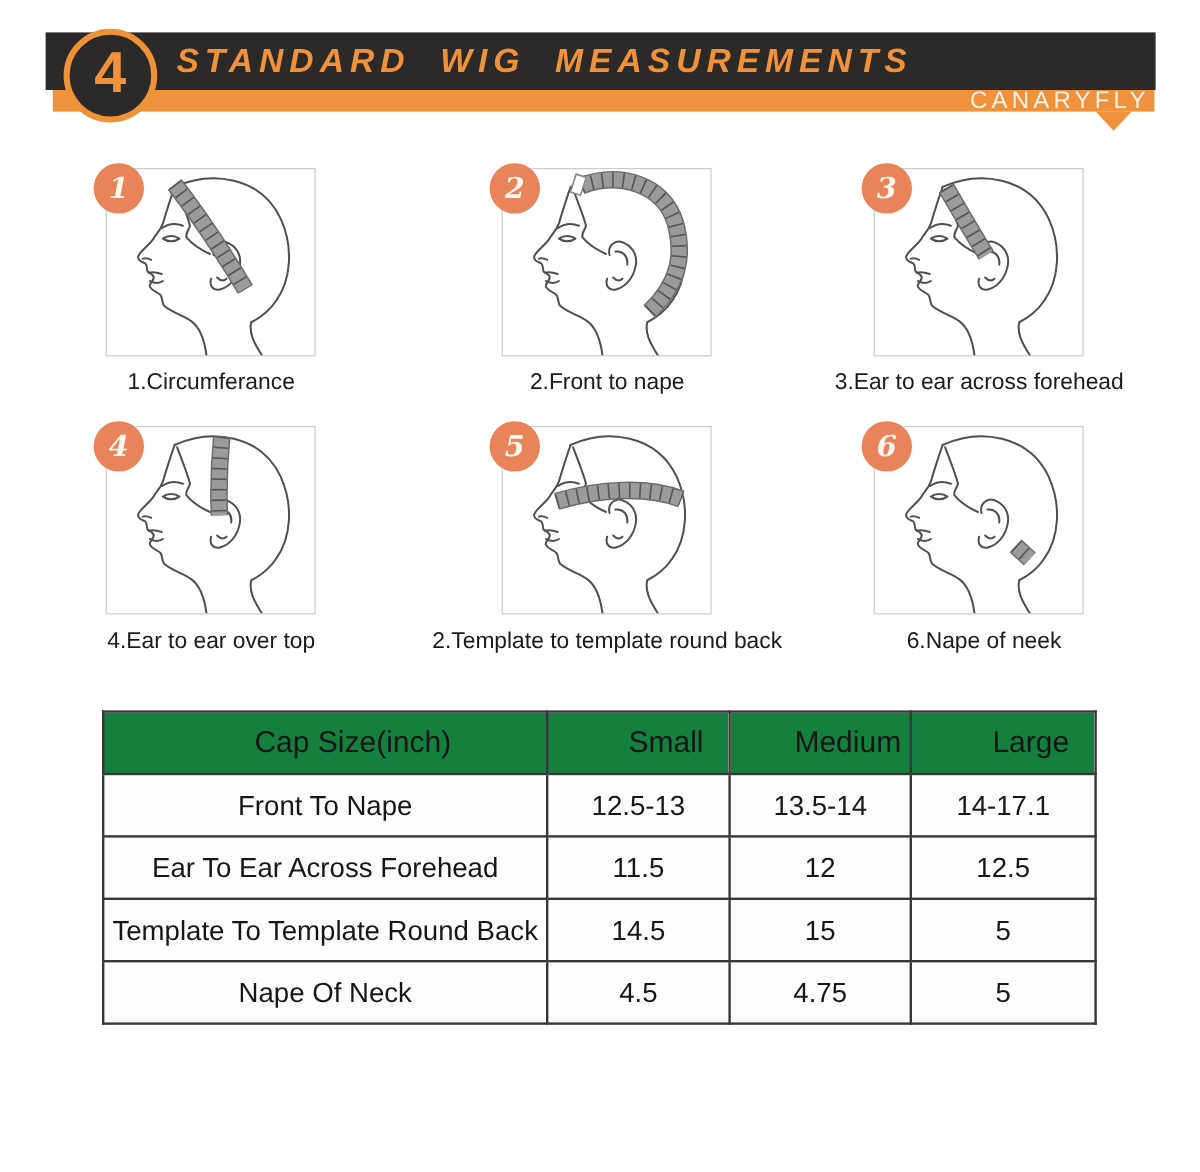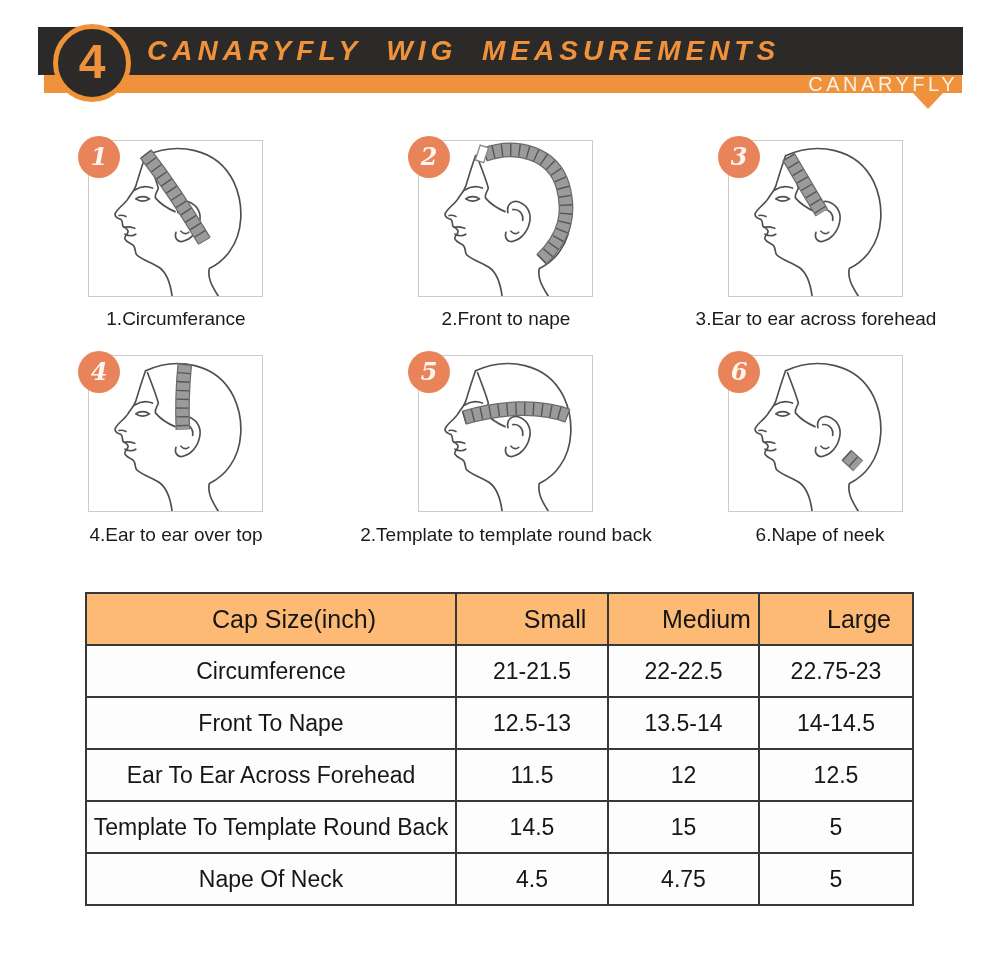--- a/index.html
+++ b/index.html
@@ -31,21 +31,21 @@
   
   .hline { fill:none; stroke:#4f4f4f; stroke-width:1.7; stroke-linecap:round; stroke-linejoin:round; }
   .tape-edge { fill:none; stroke:#6b6b6b; stroke-width:15; stroke-linecap:butt; }
   .tape-body { fill:none; stroke:#9b9b9b; stroke-width:12.5; stroke-linecap:butt; }
   .tape-tick { fill:none; stroke:#555555; stroke-width:12.5; stroke-linecap:butt; stroke-dasharray:1.4 7.5; }
 
   
   table.size-table { position:absolute; left:85px; top:592px; border-collapse:collapse; table-layout:fixed; width:827px; }
   .size-table th, .size-table td { border:2px solid #383838; text-align:center; vertical-align:middle; height:52px;
     color:#161616; white-space:nowrap; overflow:hidden; }
-  .size-table th { background:#fdba74; font-weight:normal; font-size:25px;padding-left:46px; }
+  .size-table th { background:#15803d; font-weight:normal; font-size:25px;padding-left:46px; }
   .size-table td { background:#fdfdfd; font-size:23px; }
 </style>
 </head>
 <body>
 
 <div class="canvas">
 
   <svg width="0" height="0" style="position:absolute" aria-hidden="true">
     <defs>
       <g id="headbase">
@@ -63,21 +63,21 @@
       </g>
     </defs>
   </svg>
 
   <div class="banner-dark"></div>
   <div class="banner-orange"></div>
   <div class="banner-pointer"></div>
   <div class="section-badge">
     <span>4</span>
   </div>
-  <div class="banner-title">CANARYFLY WIG MEASUREMENTS</div>
+  <div class="banner-title">STANDARD WIG MEASUREMENTS</div>
   <div class="brand">CANARYFLY</div>
 
   <div class="num-badge" style="left:78px; top:136px">
     <span>1</span>
     </div>
   <div class="fig-box" style="left:88px; top:140px">
     <svg viewBox="0 0 175 158">
       <use href="#headbase"></use>
       <g>
         <path class="tape-edge" d="M 57 13 C 78 40 99 72 117 102"></path>
@@ -172,30 +172,24 @@
         <col style="width:154px">
       </colgroup>
     <tbody>
         <tr>
       <th>Cap Size(inch)</th>
       <th>Small</th>
       <th>Medium</th>
       <th>Large</th>
     </tr>
     <tr>
-      <td>Circumference</td>
-      <td>21-21.5</td>
-      <td>22-22.5</td>
-      <td>22.75-23</td>
-    </tr>
-    <tr>
       <td>Front To Nape</td>
       <td>12.5-13</td>
       <td>13.5-14</td>
-      <td>14-14.5</td>
+      <td>14-17.1</td>
     </tr>
     <tr>
       <td>Ear To Ear Across Forehead</td>
       <td>11.5</td>
       <td>12</td>
       <td>12.5</td>
     </tr>
     <tr>
       <td>Template To Template Round Back</td>
       <td>14.5</td>

